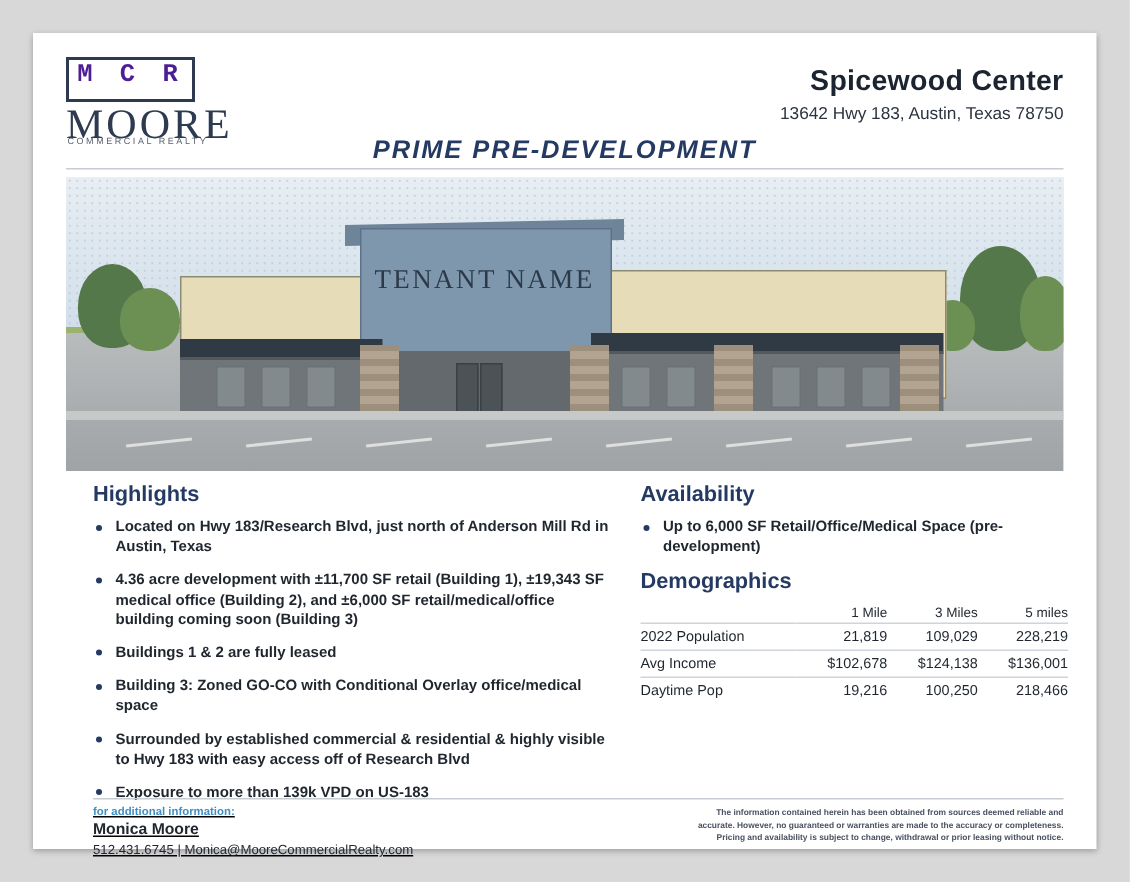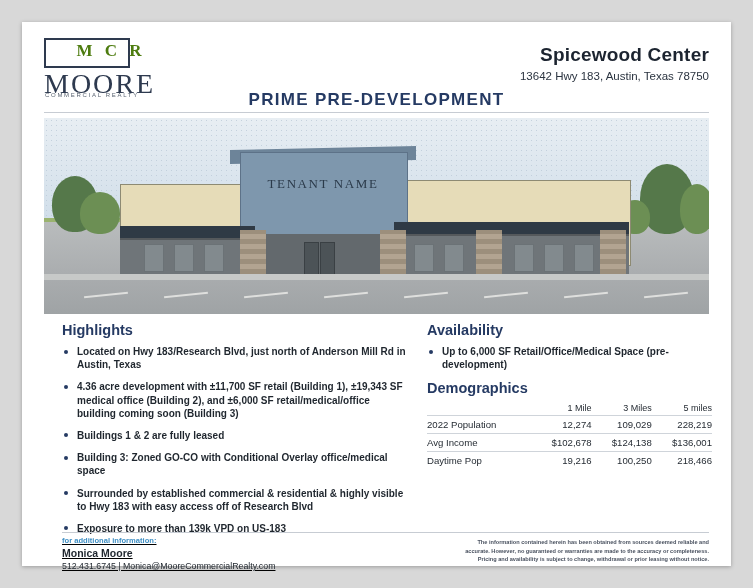--- a/index.html
+++ b/index.html
@@ -48,24 +48,23 @@
     box-sizing: border-box;
   }
   .logo-mcr {
     position: absolute;
     left: 0;
     top: 3px;
     width: 86px;
     text-align: center;
     font-size: 17px;
     letter-spacing: 4px;
-    color: #4d7c0f;
-    font-weight: bold;
-    font-family: Liberation Serif, serif;
-    padding-left: 24px;
+    color: #4c1d95;
+    font-weight: bold;
+    font-family: Liberation Mono, monospace;
   }
   .logo-moore {
     position: absolute;
     left: 0;
     top: 30px;
     font-size: 28px;
     letter-spacing: 2px;
     color: #2e3a4f;
     font-family: "Liberation Serif", serif;
   }
@@ -98,20 +97,21 @@
   .banner {
     position: absolute;
     left: 0;
     top: 68px;
     width: 709px;
     text-align: center;
     font-size: 17px;
     font-weight: bold;
     letter-spacing: 1.3px;
     color: #253a63;
+    font-style: italic;
   }
   .hr-top {
     position: absolute;
     left: 22px;
     top: 90px;
     width: 665px;
     border-top: 1px solid #c7ccd3;
   }
 
   
@@ -160,21 +160,21 @@
     position:absolute; left:196px; top:34px; width:166px; height:112px;
     background:#7e97ad; border:1px solid #5d7288;
   }
   .tower-top {
     position:absolute; left:186px; top:30px; width:186px; height:14px;
     background:#6d8499;
     transform: skewY(-1.2deg);
   }
   .tenant-name {
     position:absolute; left:196px; top:58px; width:166px;
-    text-align:center; font-size:13px; letter-spacing:1.6px;
+    text-align:center; font-size:18px; letter-spacing:1.6px;
     color:#2b3a4a; font-family:"Liberation Serif", serif;
   }
   .awning-left {
     position:absolute; left:76px; top:108px; width:135px; height:12px;
     background:#2f3a45;
   }
   .awning-right {
     position:absolute; left:350px; top:104px; width:235px; height:12px;
     background:#2f3a45;
   }
@@ -421,21 +421,21 @@
         <table class="demo">
           <tbody>
               <tr class="hdr">
             <th class="lbl"></th>
             <th>1 Mile</th>
             <th>3 Miles</th>
             <th>5 miles</th>
           </tr>
           <tr>
             <td class="lbl">2022 Population</td>
-            <td>12,274</td>
+            <td>21,819</td>
             <td>109,029</td>
             <td>228,219</td>
           </tr>
           <tr>
             <td class="lbl">Avg Income</td>
             <td>$102,678</td>
             <td>$124,138</td>
             <td>$136,001</td>
           </tr>
           <tr>

